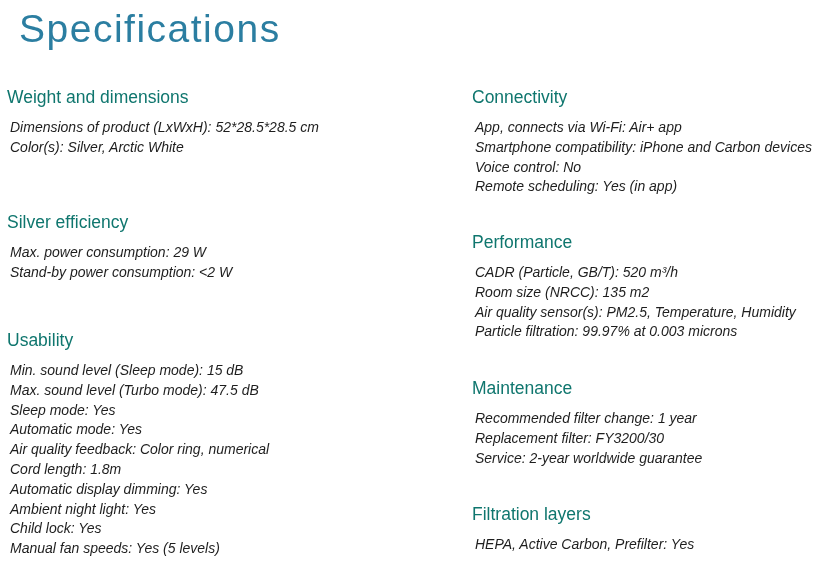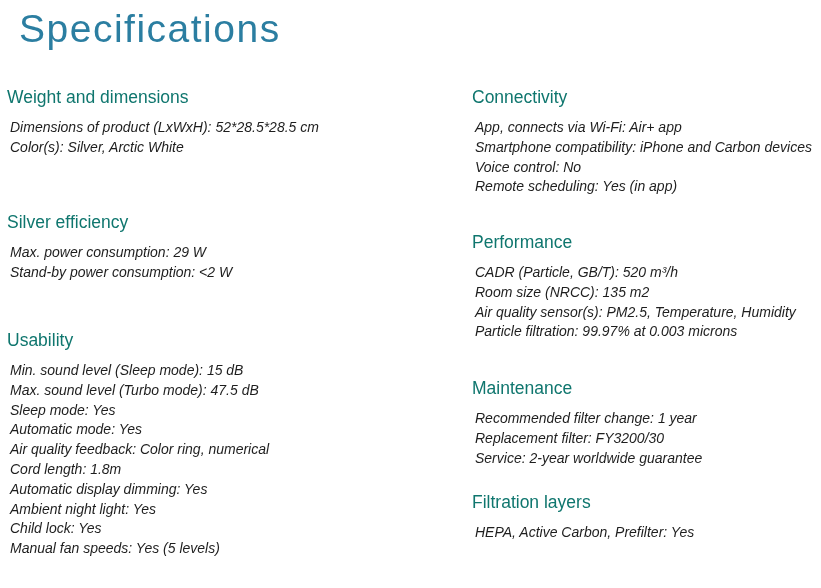--- a/index.html
+++ b/index.html
@@ -72,18 +72,18 @@
 
 <div class="section" style="left:472px; top:377px;">
   <h2>Maintenance</h2>
   <ul class="items">
     <li>Recommended filter change: 1 year</li>
     <li>Replacement filter: FY3200/30</li>
     <li>Service: 2-year worldwide guarantee</li>
   </ul>
 </div>
 
-<div class="section" style="left:472px; top:491px;">
+<div class="section" style="left:472px; top:503px;">
   <h2>Filtration layers</h2>
   <ul class="items">
     <li>HEPA, Active Carbon, Prefilter: Yes</li>
   </ul>
 </div>
 
 </body></html>

